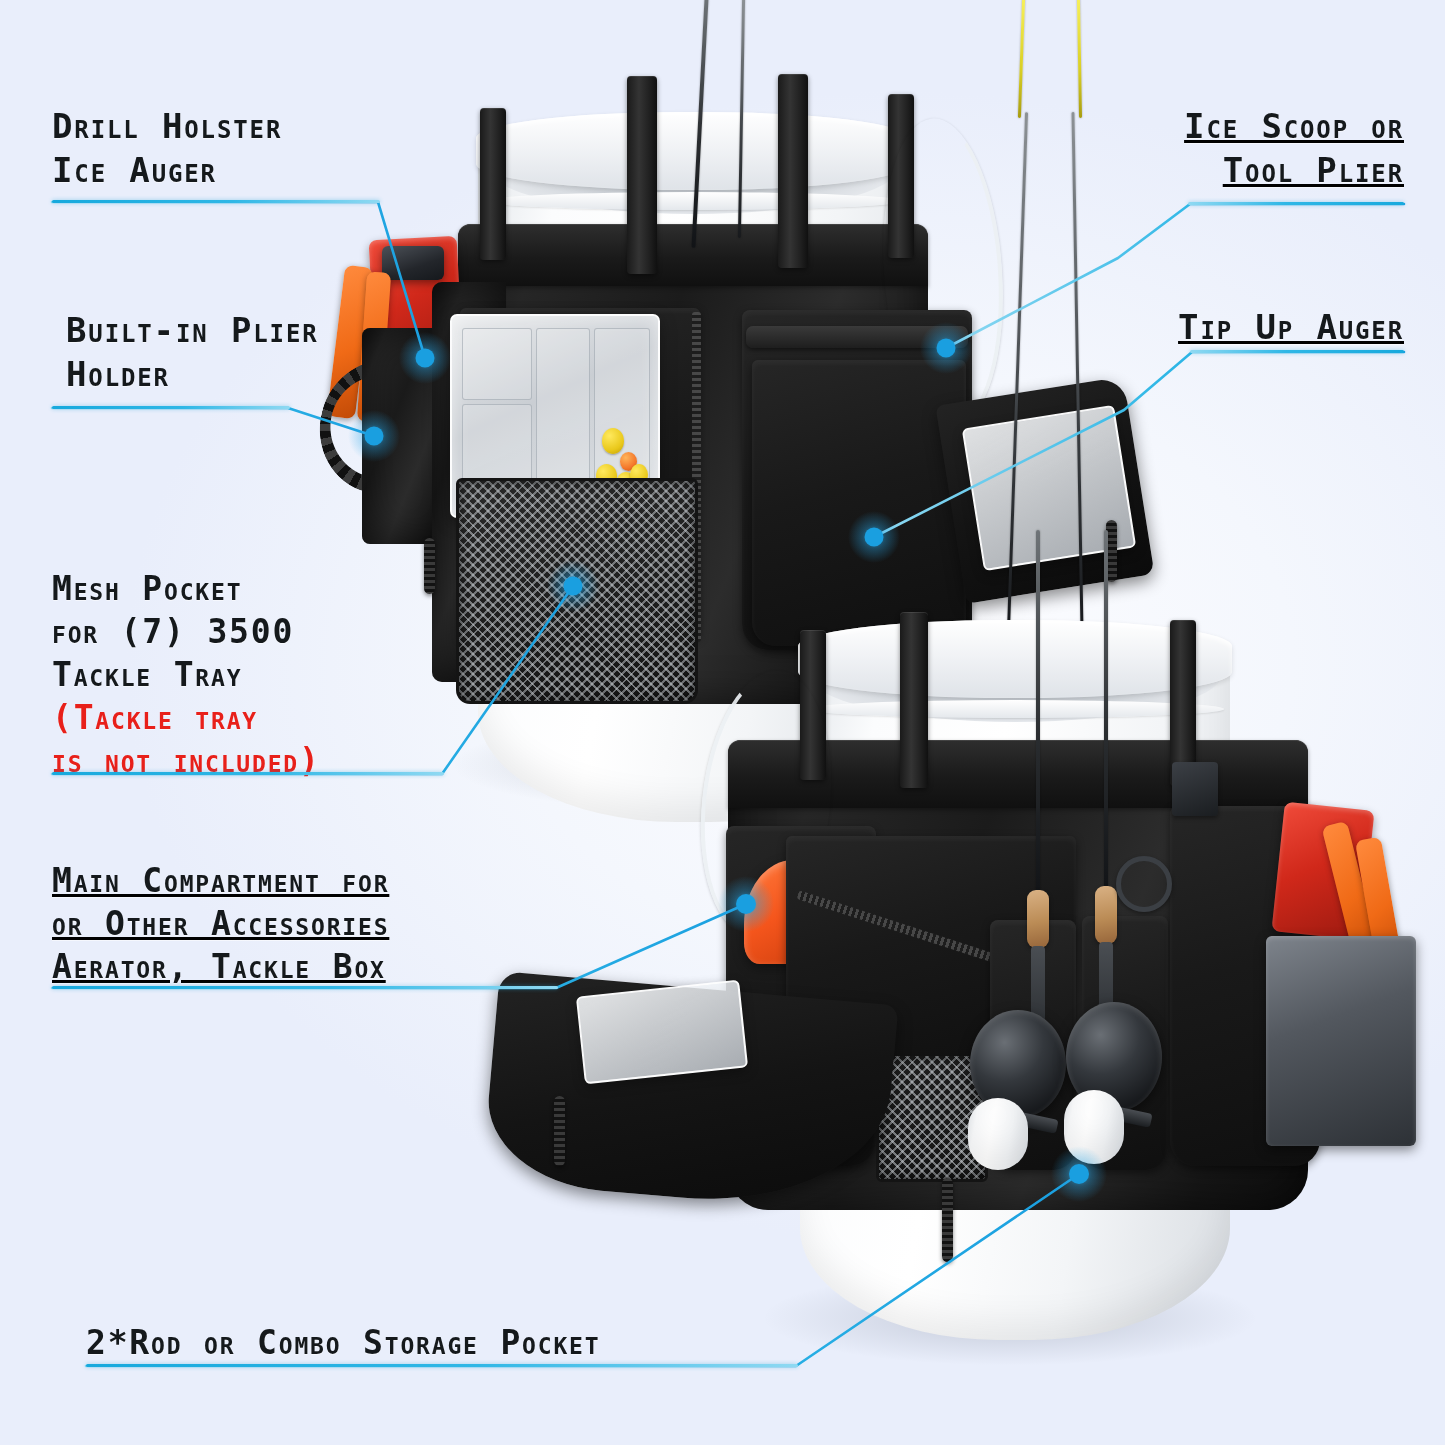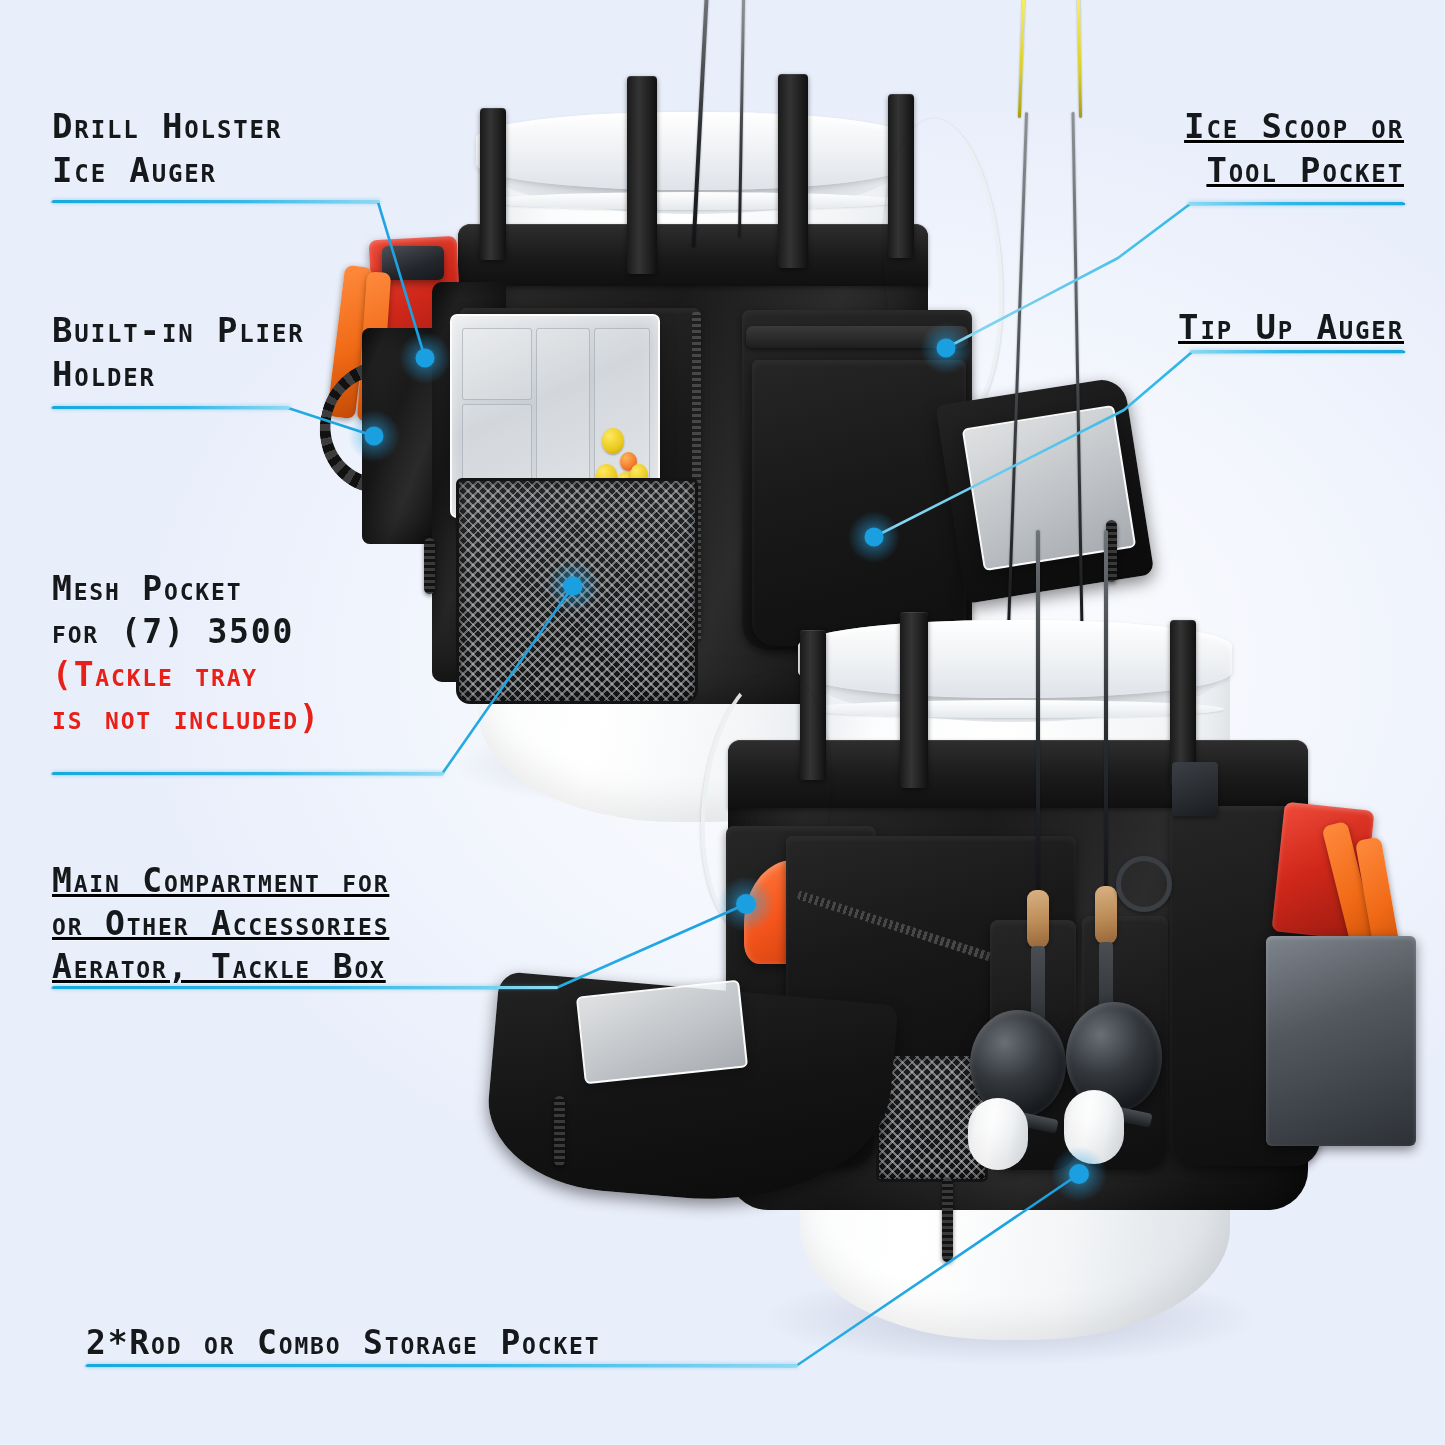--- a/index.html
+++ b/index.html
@@ -394,49 +394,50 @@
       <circle cx="874" cy="537" r="9.5"></circle>
     </g>
   </svg>
 
   <div class="callout sz-a" style="left:52px;top:104px;">
     <div class="line-txt">Drill Holster</div>
     <div class="line-txt">Ice Auger</div>
   </div>
   <div class="underline" style="left:52px;top:200px;width:328px;"></div>
 
-  <div class="callout sz-a" style="left:52px;top:308px;">
+  <div class="callout sz-a" style="left:66px;top:308px;">
     <div class="line-txt">Built-in Plier</div>
     <div class="line-txt">Holder</div>
   </div>
   <div class="underline" style="left:52px;top:406px;width:238px;"></div>
 
   <div class="callout sz-b" style="left:52px;top:568px;">
     <div class="line-txt">Mesh Pocket</div>
     <div class="line-txt">for (7) 3500</div>
+    <div class="line-txt">Tackle Tray</div>
     <div class="line-txt red">(Tackle tray</div>
     <div class="line-txt red">is not included)</div>
   </div>
   <div class="underline" style="left:52px;top:772px;width:392px;"></div>
 
   <div class="callout sz-b" style="left:52px;top:860px;text-decoration:underline;">
     <div class="line-txt">Main Compartment for</div>
     <div class="line-txt">or Other Accessories</div>
     <div class="line-txt">Aerator, Tackle Box</div>
   </div>
   <div class="underline" style="left:52px;top:986px;width:506px;"></div>
 
   <div class="callout sz-b" style="left:86px;top:1322px;">
     <div class="line-txt">2*Rod or Combo Storage Pocket</div>
   </div>
   <div class="underline" style="left:86px;top:1364px;width:712px;"></div>
 
   <div class="callout sz-a right" style="right:41px;top:104px;text-align:right;">
     <div class="line-txt">Ice Scoop or</div>
-    <div class="line-txt">Tool Pocket</div>
+    <div class="line-txt">Tool Plier</div>
   </div>
   <div class="underline rtl" style="right:41px;top:202px;width:216px;"></div>
 
   <div class="callout sz-a right" style="right:41px;top:305px;text-align:right;">
     <div class="line-txt">Tip Up Auger</div>
   </div>
   <div class="underline rtl" style="right:41px;top:350px;width:214px;"></div>
 
 </div>
 

